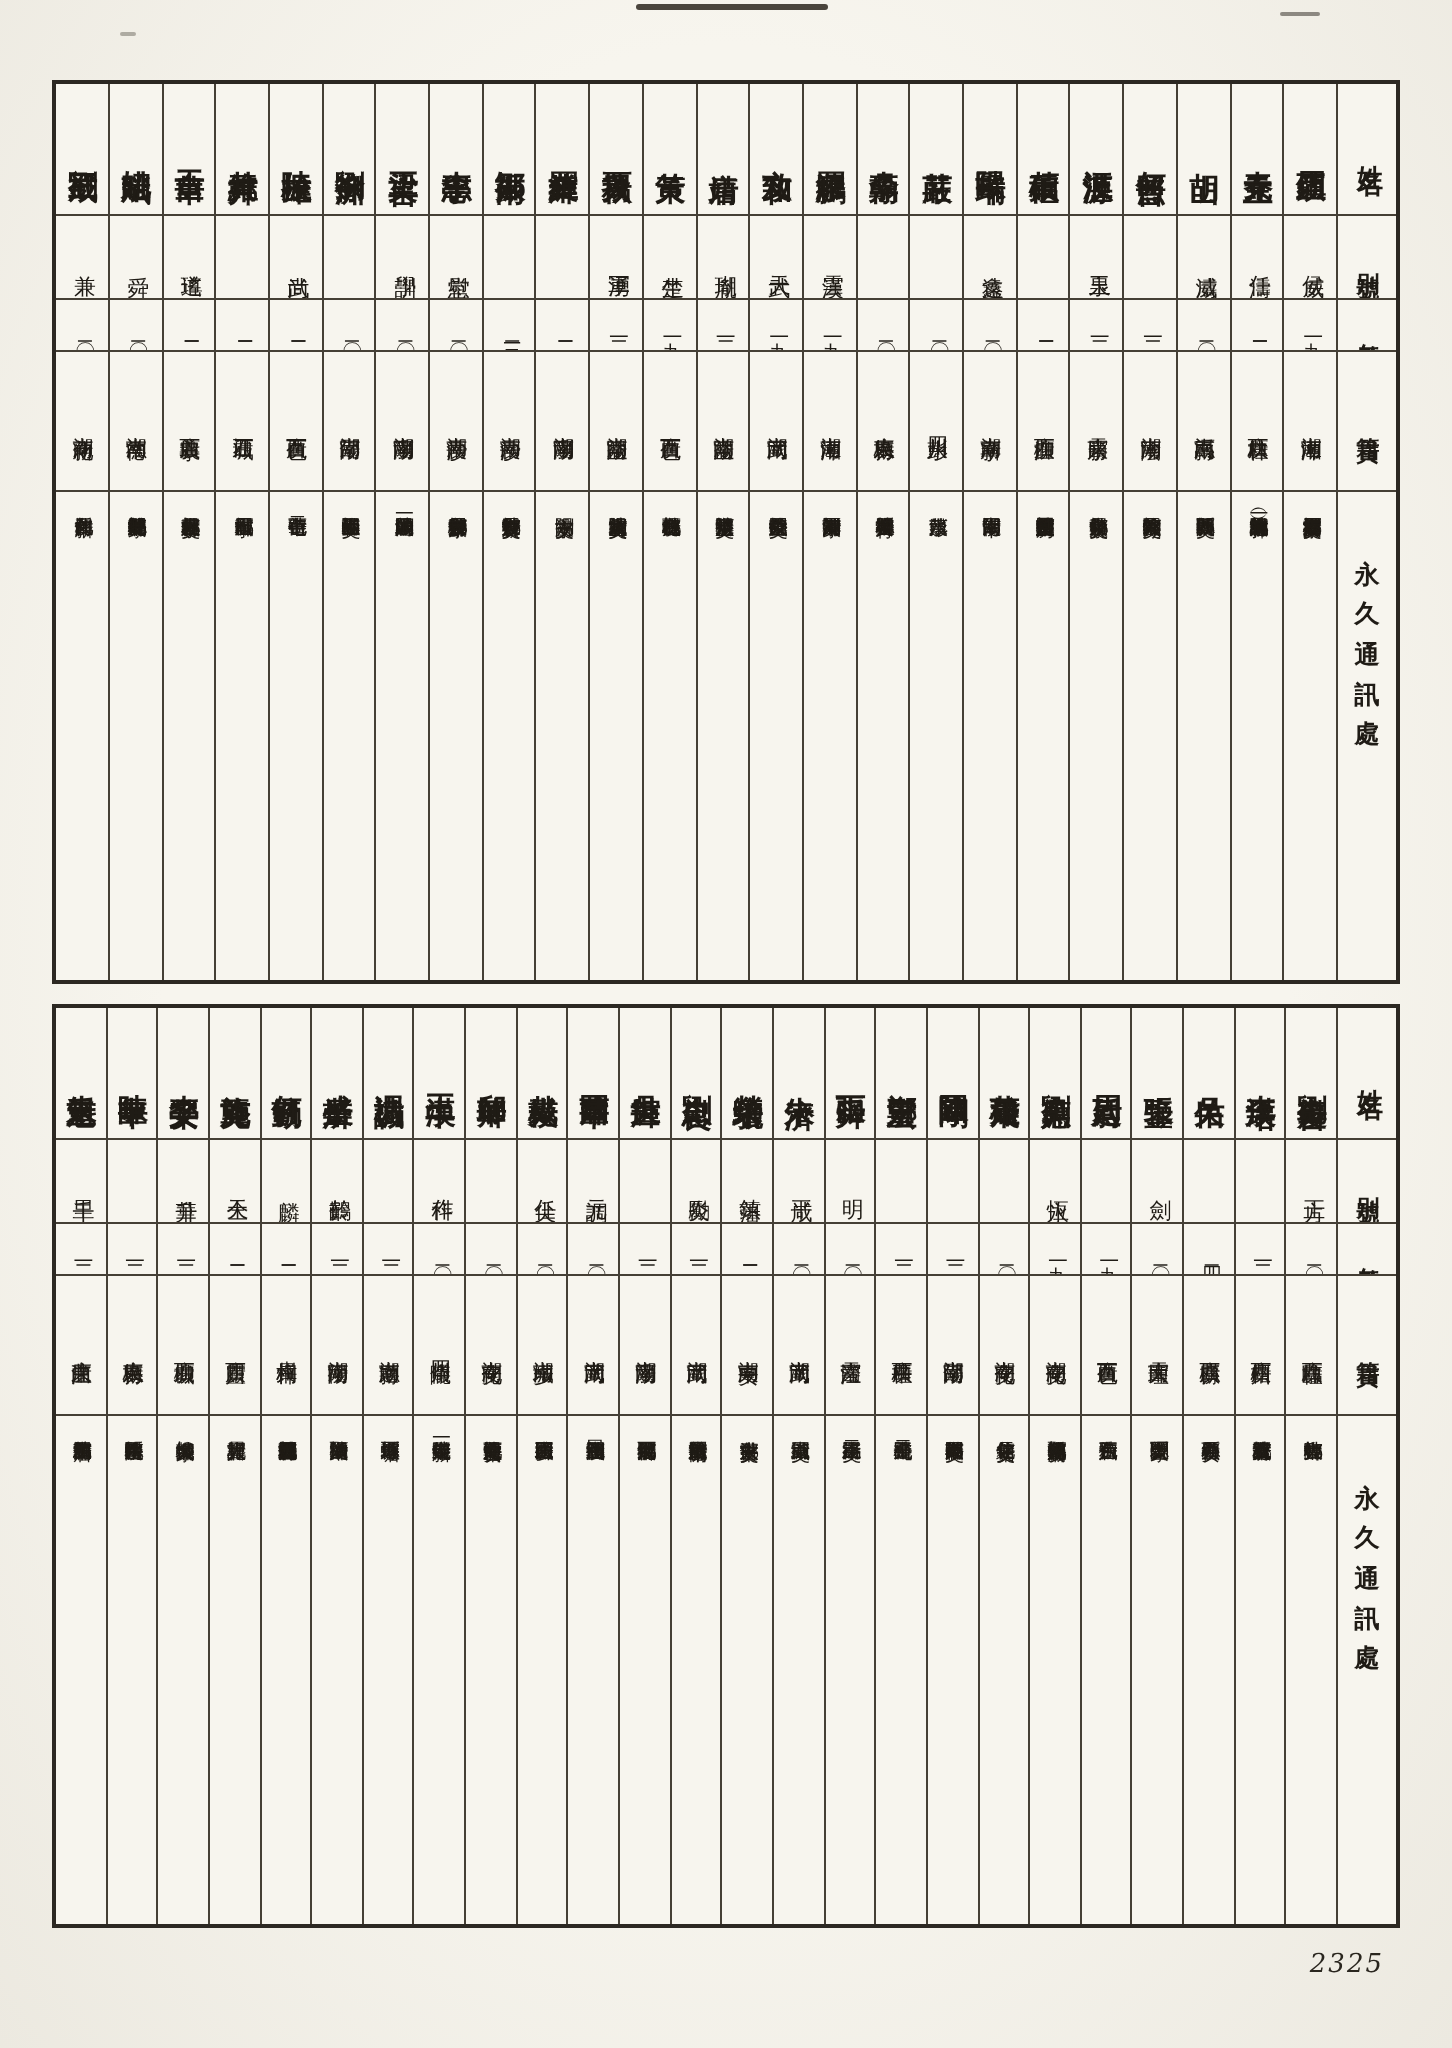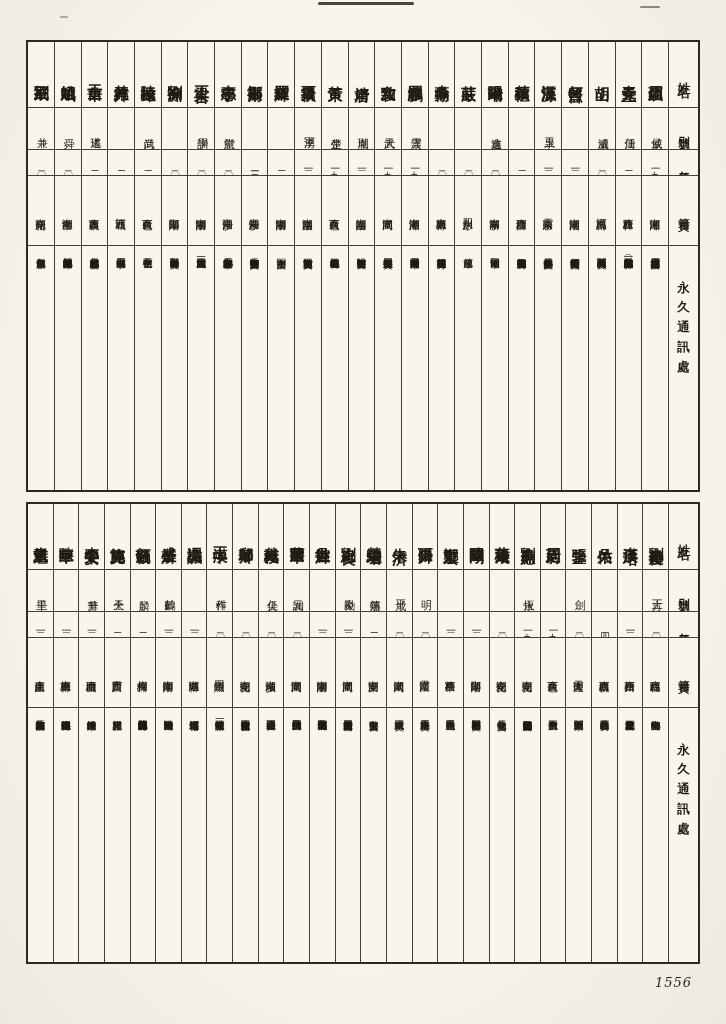--- a/index.html
+++ b/index.html
@@ -944,14 +944,14 @@
         </div>
         <div class="cell c-native">
           <span>廣東曲江</span>
         </div>
         <div class="cell c-addr">
           <span>曲江馬壩街乾和華店號</span>
         </div>
       </div>
     </div>
 
-  <div class="page-number">1556</div>
+  <div class="page-number">2325</div>
 </div>
 
 </body></html>

